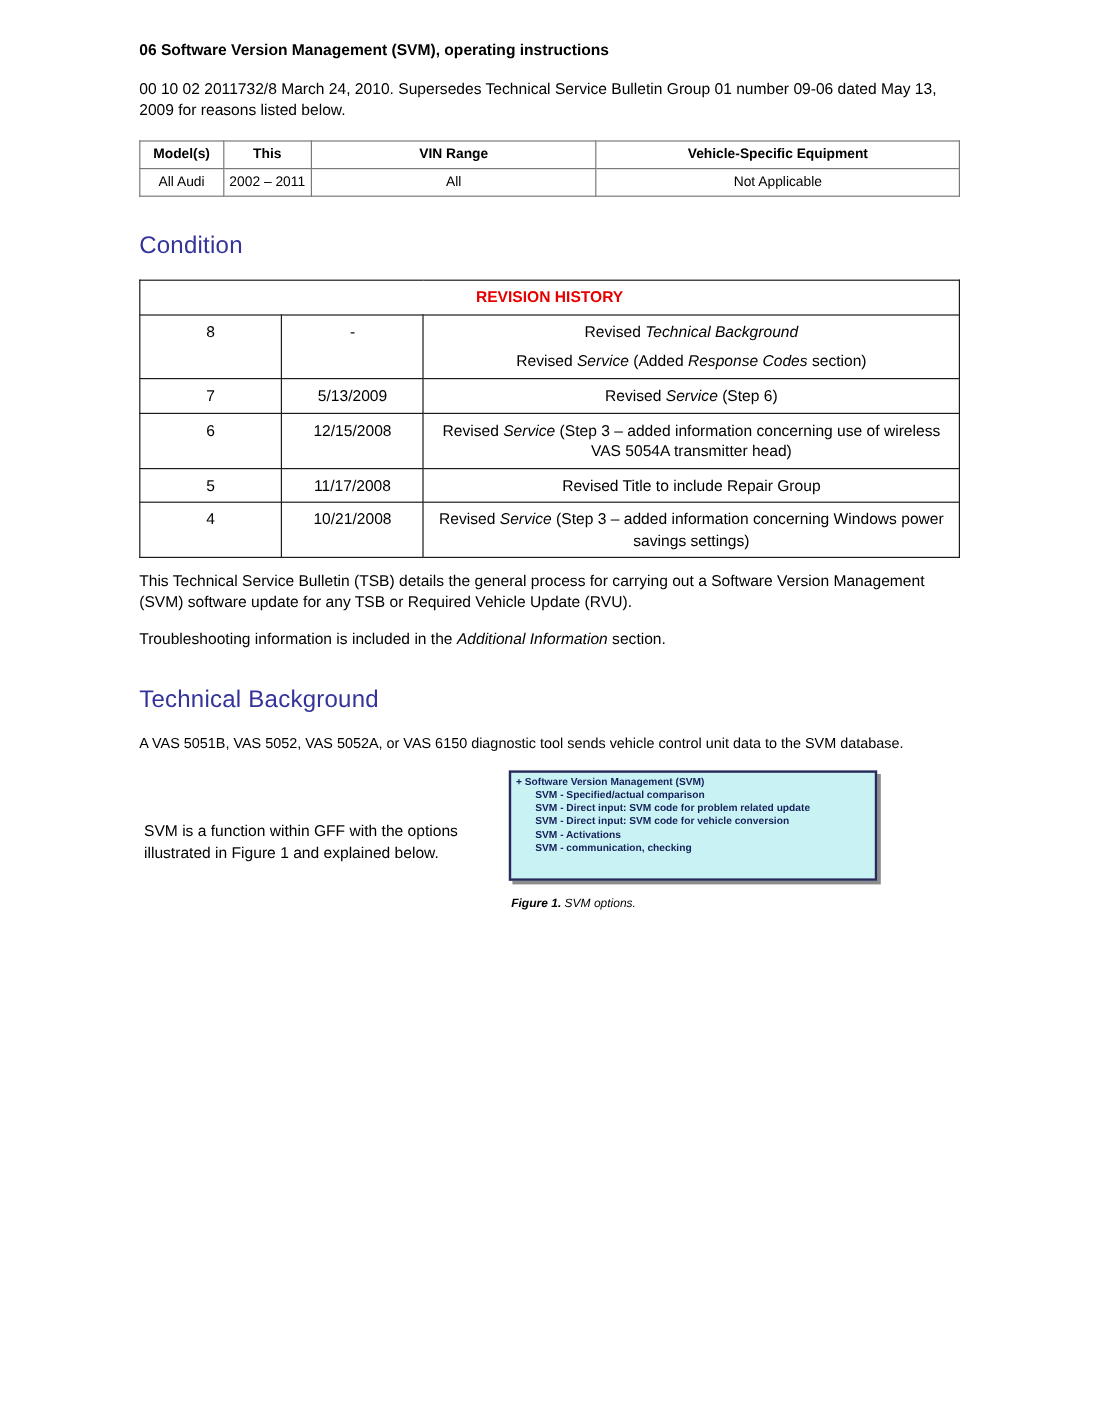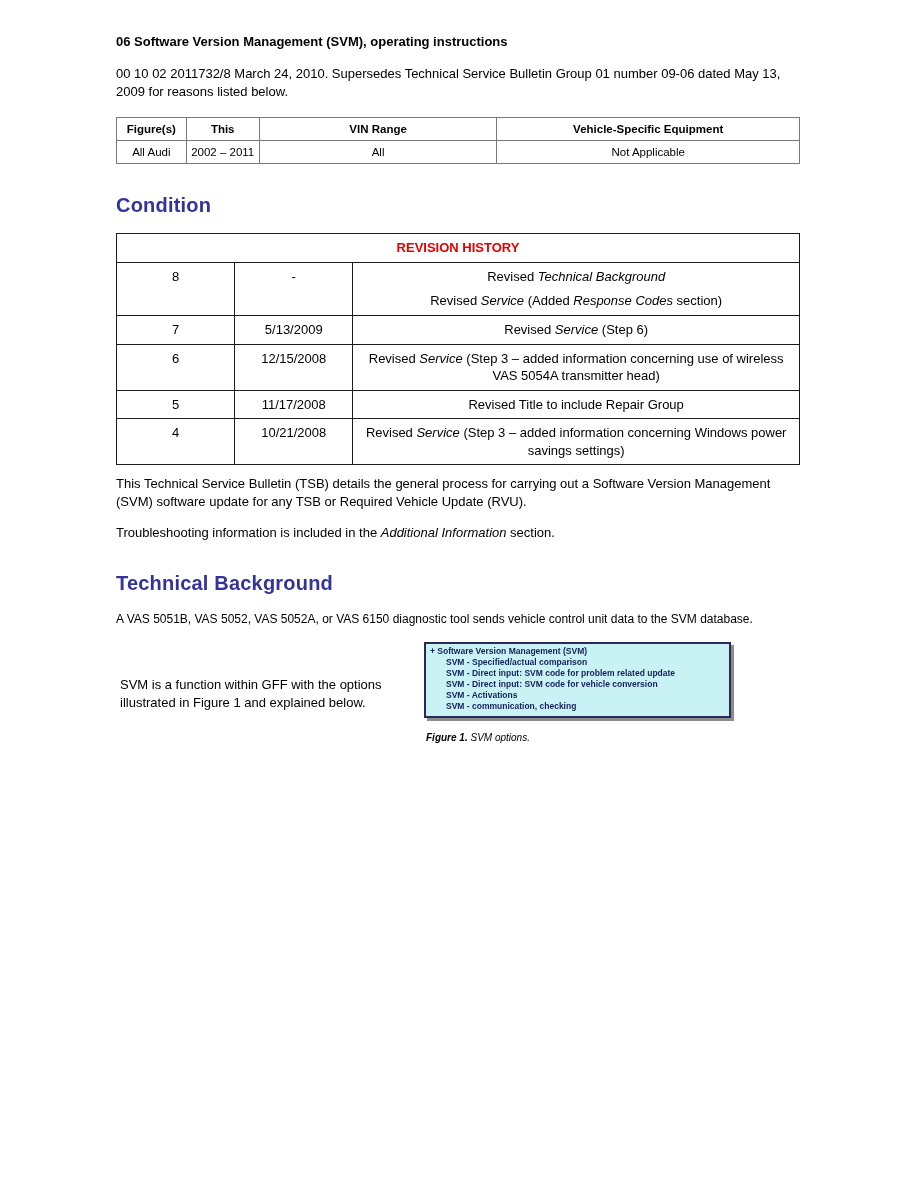--- a/index.html
+++ b/index.html
@@ -9,39 +9,39 @@
   }
   .page{width:684px;padding:34px 0 40px 116px;}
 
   .doc-title{font-size:13px;font-weight:bold;margin:0 0 16px;}
   .intro{font-size:13px;line-height:1.4;margin:0 0 16px;}
 
   table.vehicle{width:100%;border-collapse:collapse;font-size:11.5px;table-layout:fixed;}
   .vehicle th,.vehicle td{border:1px solid #7a7a7a;padding:5px 3px;text-align:center;overflow:hidden;}
   .vehicle th{font-weight:bold;}
 
-  h1.section{color:var(--heading,#333399);font-size:20px;font-weight:bold;margin:30px 0 16px;letter-spacing:.2px;}
+  h1.section{color:var(--heading,#333399);font-size:20px;font-weight:normal;margin:30px 0 16px;letter-spacing:.2px;}
 
   table.revision{width:100%;border-collapse:collapse;font-size:13px;table-layout:fixed;}
   .revision th,.revision td{border:1px solid #1c1c1c;padding:5px 9px;text-align:center;vertical-align:top;line-height:1.35;}
   .revision th{font-weight:bold;}
   .rev-history{color:var(--revred,#e60000);font-weight:bold;}
   .purpose-line + .purpose-line{margin-top:7px;}
 
   .para{font-size:13px;line-height:1.4;margin:12px 0 0;}
   .para.first{margin-top:10px;}
 
   .tb-para{font-size:12px;line-height:1.4;margin:0 0 14px;}
 
   .figure-row{display:flex;align-items:center;margin-top:14px;}
   .side-text{width:286px;font-size:13px;line-height:1.4;margin-left:4px;padding-top:4px;}
   .figure-wrap{margin-left:18px;}
   .figure-box{width:303px;border:2px solid #2a2a5a;background:var(--figbody,#c9f2f4);box-shadow:3px 3px 0 #8c8c8c;}
   .figure-header{background:var(--fighdr,#5c9ad2);color:#0a1f5c;font-weight:bold;font-size:9px;padding:2px 4px;border-bottom:1px solid #2a2a5a;}
-  .figure-body{padding:2px 0 4px;}
+  .figure-body{padding:2px 0 20px;}
   .fig-line{font-size:8.5px;font-weight:bold;color:#14205a;padding:0 2px 0 20px;line-height:1.3;white-space:nowrap;overflow:hidden;}
   .fig-line.root{padding-left:4px;}
   .fig-caption{font-size:10px;margin-top:14px;padding-left:2px;}
 </style>
 </head>
 <body>
 
 <div class="page">
 
   <div class="doc-title">06 Software Version Management (SVM), operating instructions</div>
@@ -50,21 +50,21 @@
 
   <table class="vehicle">
     <colgroup>
       <col style="width:10.2%">
         <col style="width:10.7%">
         <col style="width:34.8%">
         <col style="width:44.3%">
     </colgroup>
     <thead>
       <tr>
-          <th>Figure(s)</th>
+          <th>Model(s)</th>
           <th>This</th>
           <th>VIN Range</th>
           <th>Vehicle-Specific Equipment</th>
         </tr>
     </thead>
     <tbody>
       <tr>
           <td>All Audi</td>
           <td>2002 – 2011</td>
           <td>All</td>

